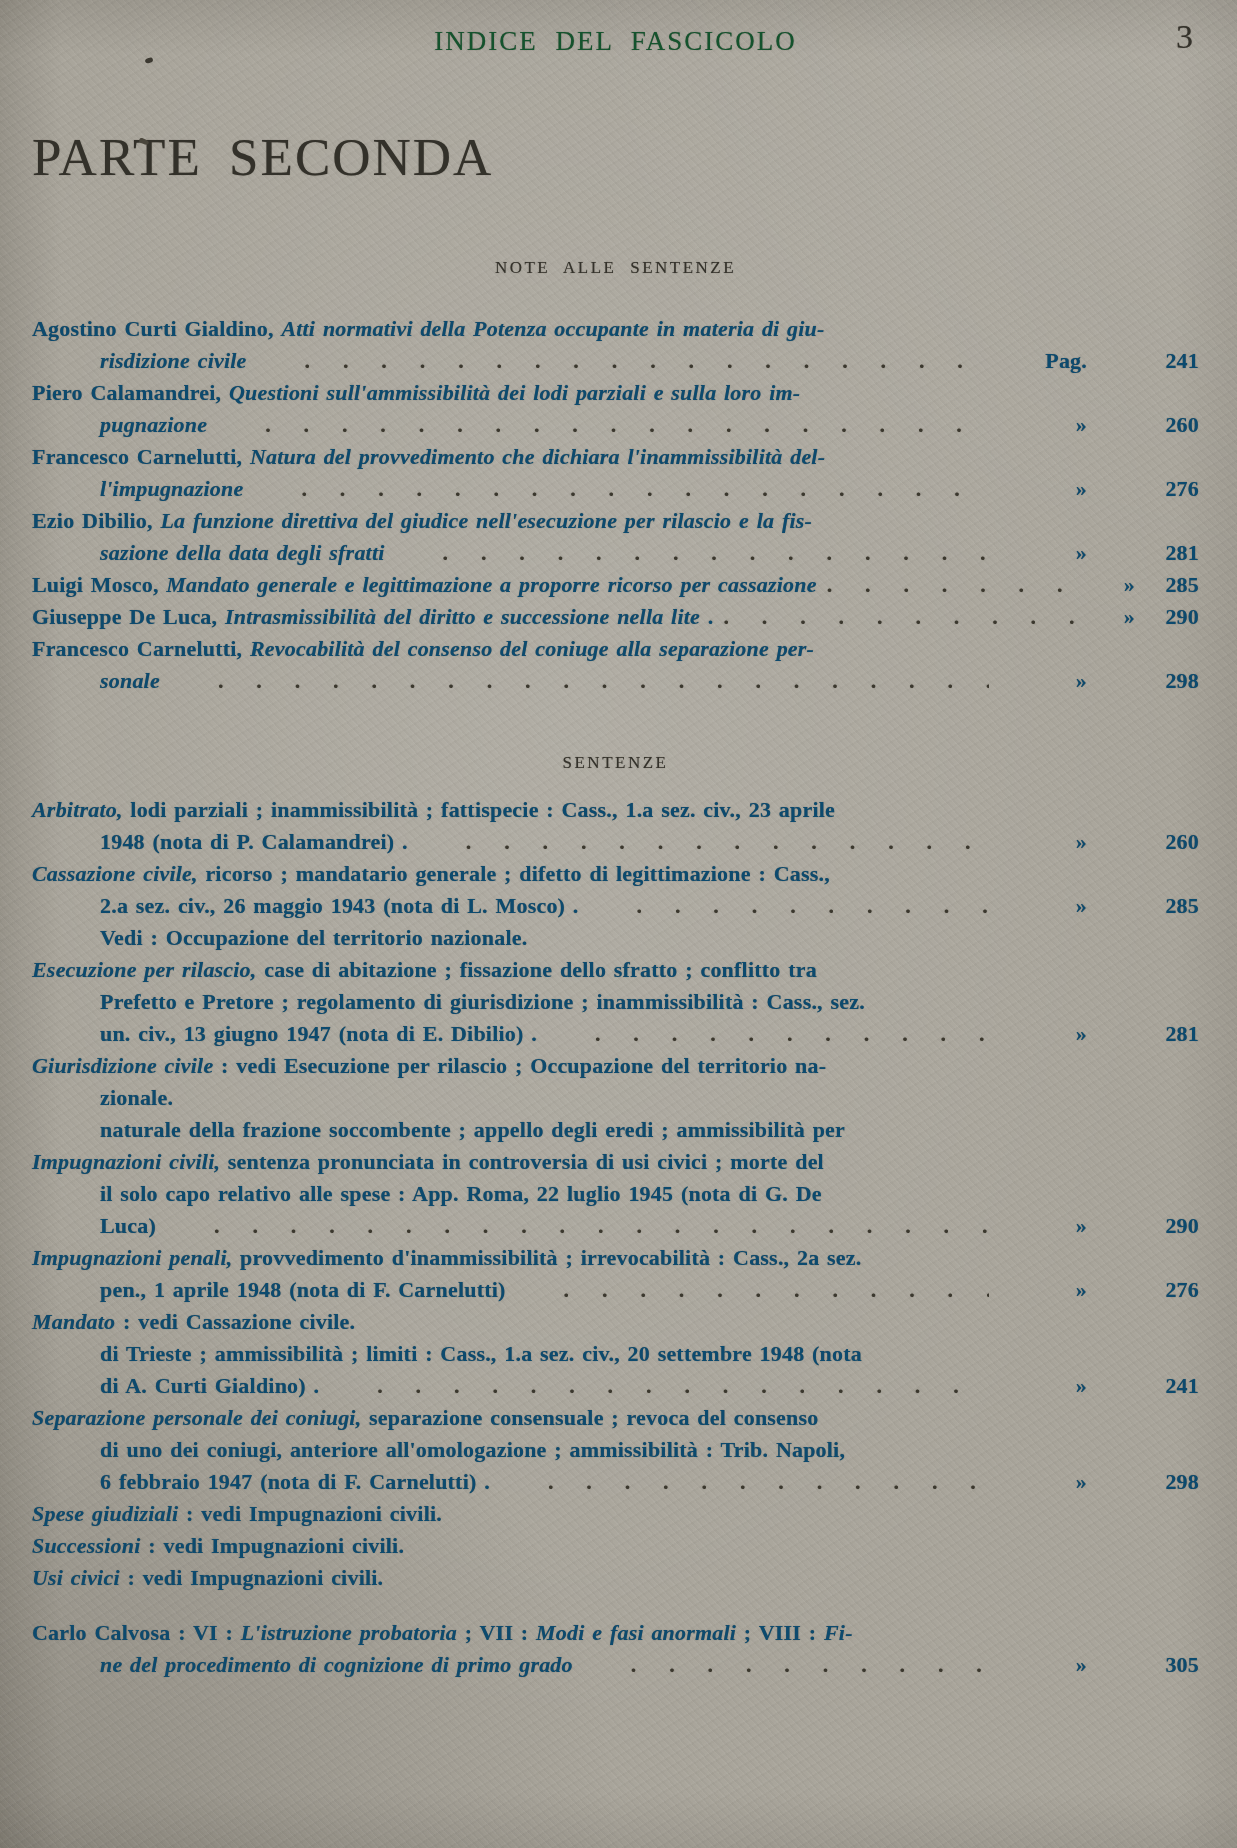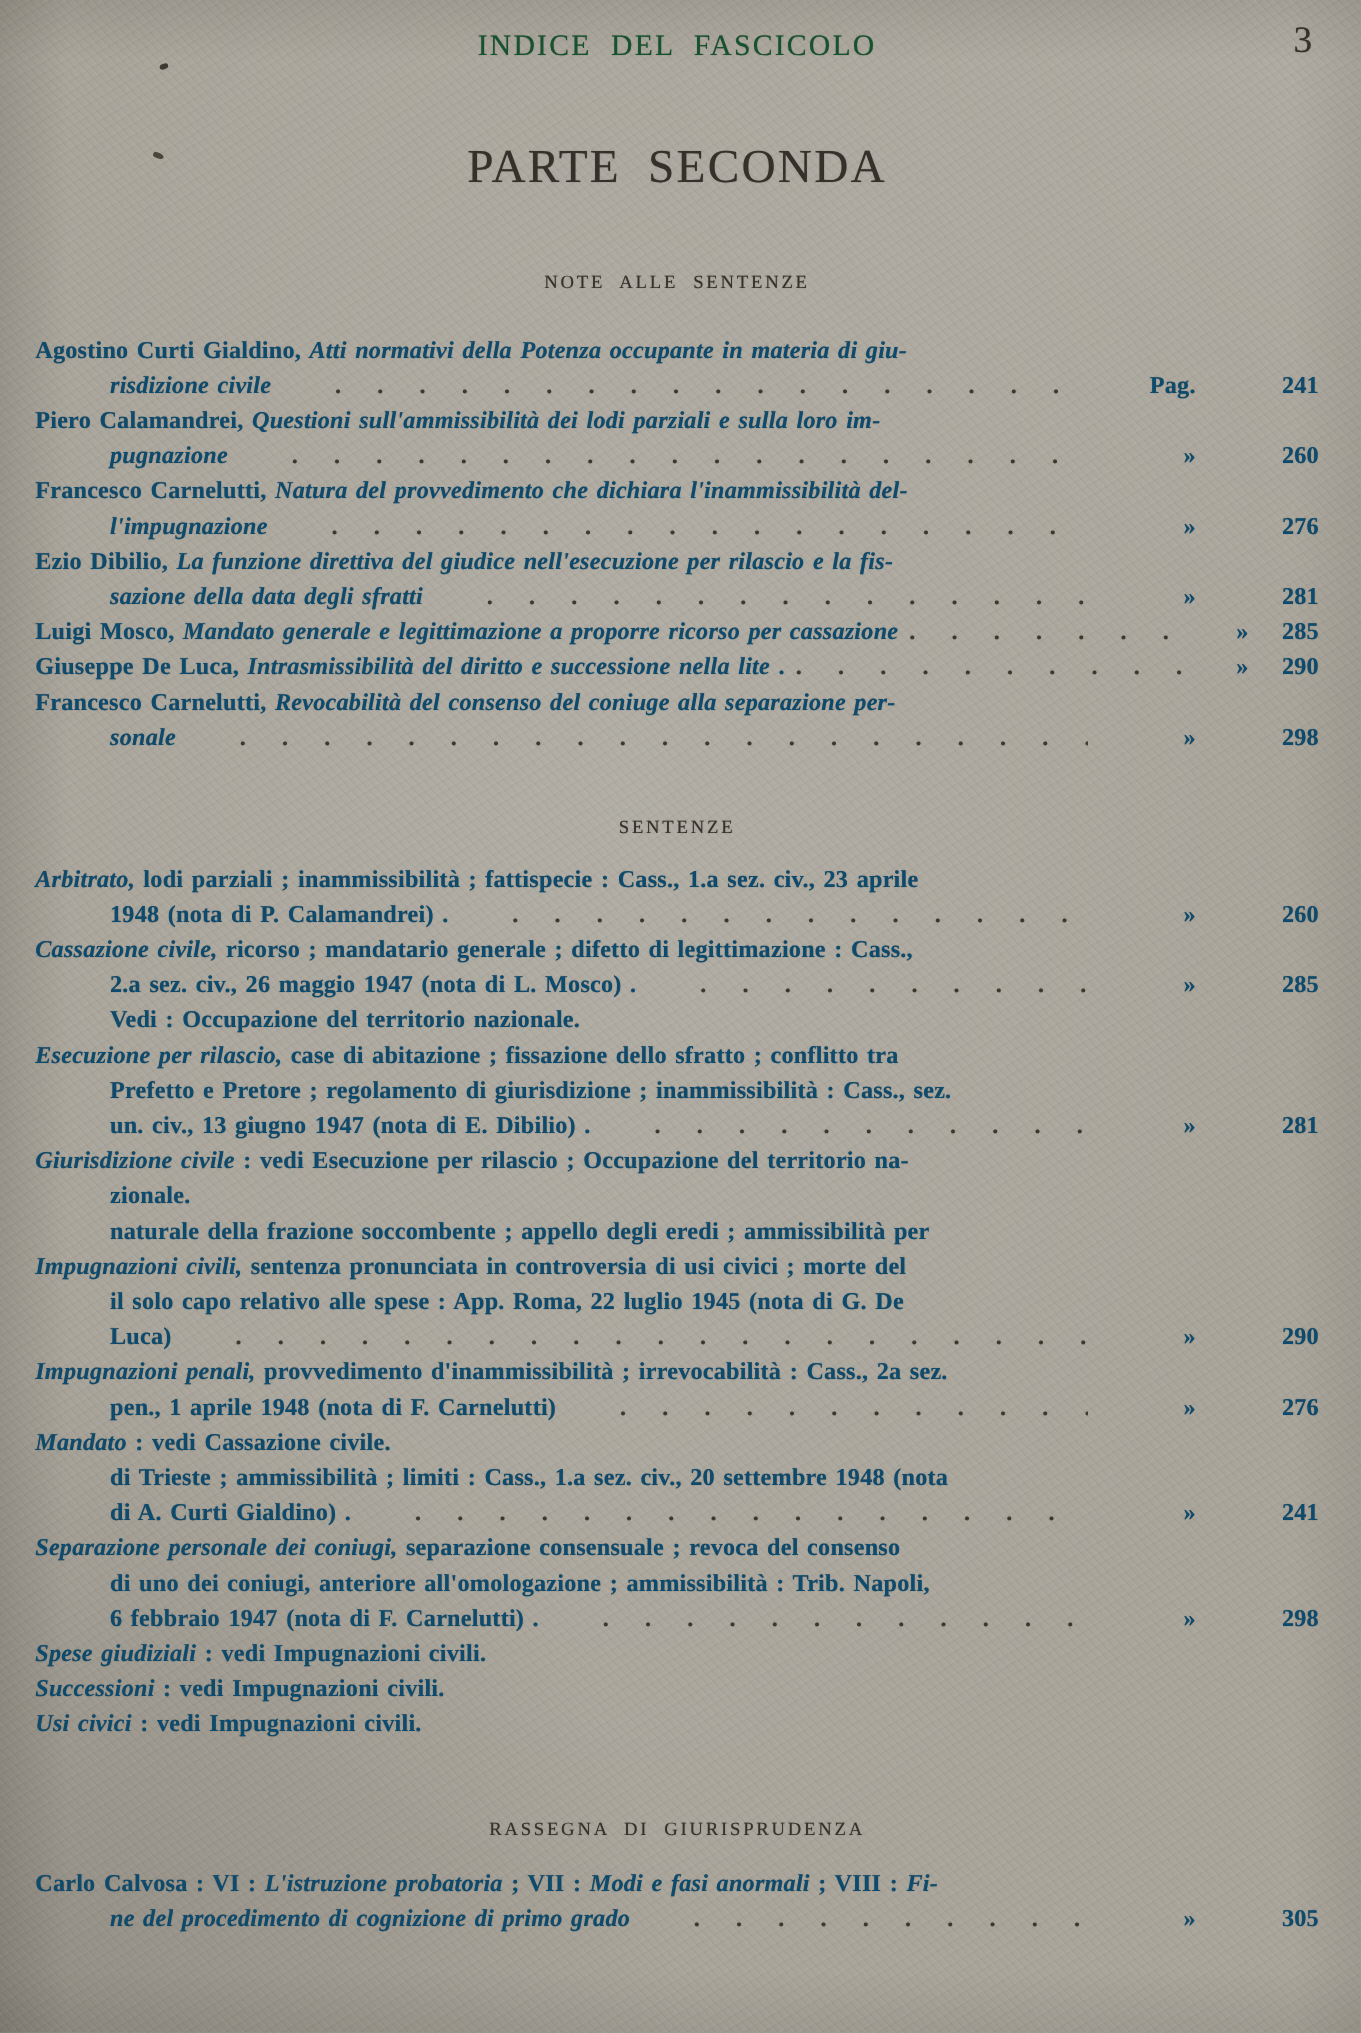--- a/index.html
+++ b/index.html
@@ -41,22 +41,22 @@
     word-spacing: 9px;
     color: #14532d;
   }
   .page-number {
     position: absolute;
     top: -8px; right: 6px;
     font-size: 34px;
     color: #34322b;
   }
   .part-title {
-    text-align: center;
-    font-size: 43px;
+    text-align: left;
+    font-size: 53px;
     letter-spacing: 2px;
     word-spacing: 12px;
     margin-top: 70px;
     color: #33312a;
   }
   .section-heading {
     text-align: center;
     font-size: 17px;
     letter-spacing: 2.5px;
     word-spacing: 7px;
@@ -187,21 +187,21 @@
           <div class="line cont has-page">
             <span class="ltext"><span class="ro">1948 (nota di P. Calamandrei) .</span></span>
             <span class="leader"></span>
             <span class="pref">»</span>
             <span class="pnum">260</span>
           </div>
         </div>
         <div class="entry">
           <div class="line"><span class="ltext"><span class="it">Cassazione civile,</span><span class="ro"> ricorso ; mandatario generale ; difetto di legittimazione : Cass.,</span></span></div>
           <div class="line cont has-page">
-            <span class="ltext"><span class="ro">2.a sez. civ., 26 maggio 1947 (nota di L. Mosco) .</span></span>
+            <span class="ltext"><span class="ro">2.a sez. civ., 26 maggio 1943 (nota di L. Mosco) .</span></span>
             <span class="leader"></span>
             <span class="pref">»</span>
             <span class="pnum">285</span>
           </div>
           <div class="line cont"><span class="ltext"><span class="ro">Vedi : Occupazione del territorio nazionale.</span></span></div>
         </div>
         <div class="entry">
           <div class="line"><span class="ltext"><span class="it">Esecuzione per rilascio,</span><span class="ro"> case di abitazione ; fissazione dello sfratto ; conflitto tra</span></span></div>
           <div class="line cont"><span class="ltext"><span class="ro">Prefetto e Pretore ; regolamento di giurisdizione ; inammissibilità : Cass., sez.</span></span></div>
           <div class="line cont has-page">
@@ -263,21 +263,20 @@
         <div class="entry">
           <div class="line"><span class="ltext"><span class="it">Successioni</span><span class="ro"> : vedi Impugnazioni civili.</span></span></div>
         </div>
         <div class="entry">
           <div class="line"><span class="ltext"><span class="it">Usi civici</span><span class="ro"> : vedi Impugnazioni civili.</span></span></div>
         </div>
       </div>
   </section>
 
   <section id="sec2">
-    <div class="section-heading">RASSEGNA DI GIURISPRUDENZA</div>
     <div class="entries">
         <div class="entry">
           <div class="line"><span class="ltext"><span class="ro">Carlo Calvosa : VI : </span><span class="it">L'istruzione probatoria</span><span class="ro"> ; VII : </span><span class="it">Modi e fasi anormali</span><span class="ro"> ; VIII : </span><span class="it">Fi-</span></span></div>
           <div class="line cont has-page">
             <span class="ltext"><span class="it">ne del procedimento di cognizione di primo grado</span></span>
             <span class="leader"></span>
             <span class="pref">»</span>
             <span class="pnum">305</span>
           </div>
         </div>

